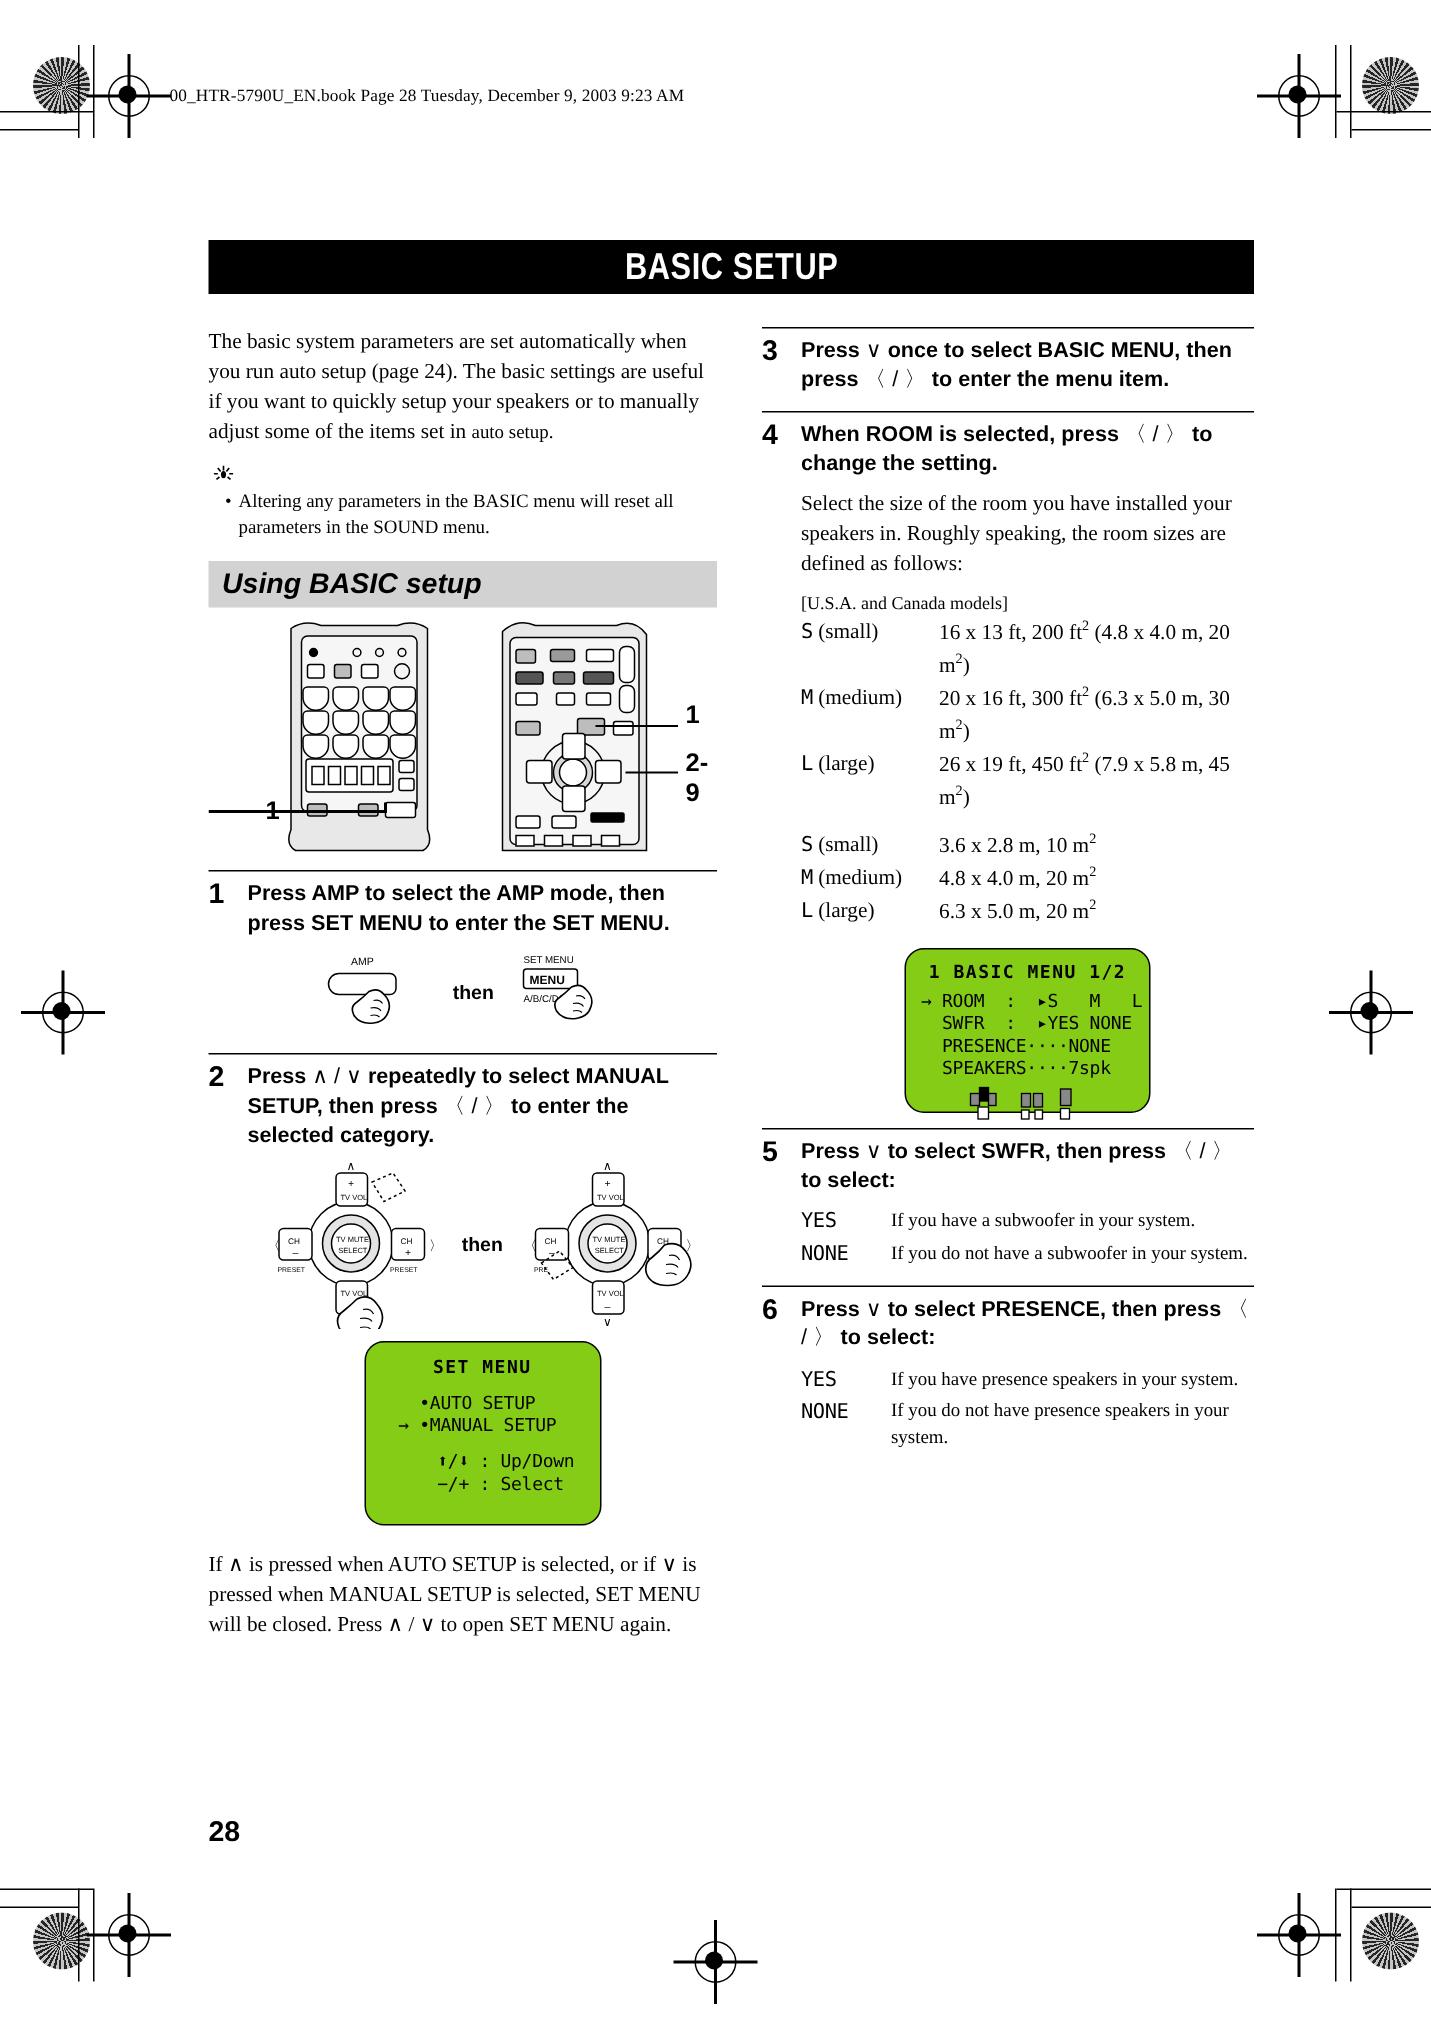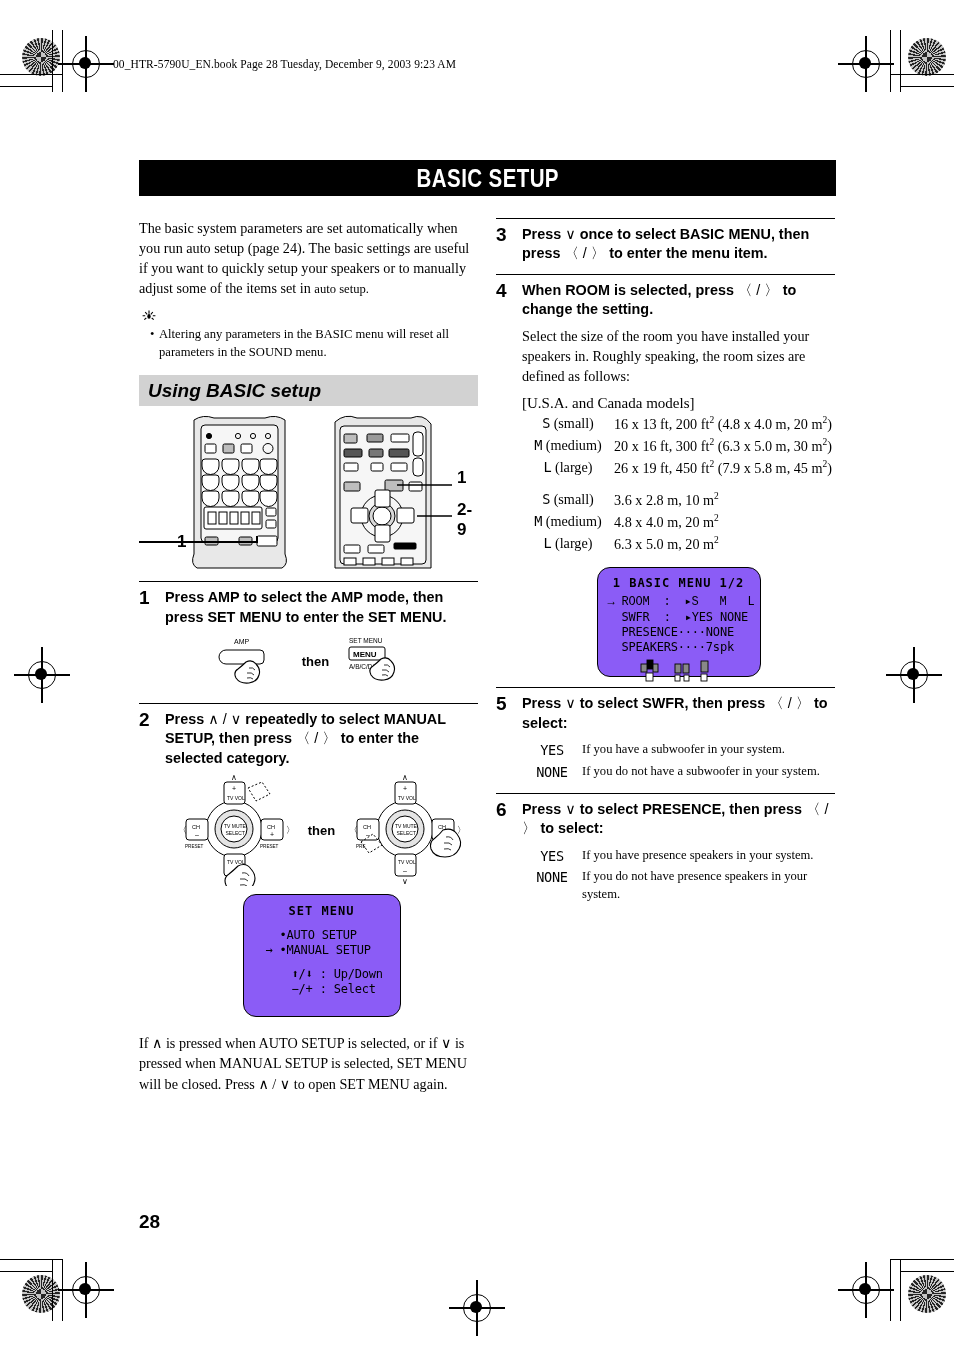--- a/index.html
+++ b/index.html
@@ -22,21 +22,21 @@
   
   .headerline{position:absolute;left:113px;top:58px;font-size:11.5px;font-family:"Liberation Serif",serif;letter-spacing:.1px;white-space:nowrap;}
 
   
   .page{position:absolute;left:139px;top:160px;width:697px;}
 
   .titlebar{background:#000;color:#fff;height:36px;display:flex;align-items:center;justify-content:center;}
   .titlebar span{font-family:"Liberation Sans",sans-serif;font-weight:bold;font-size:25px;letter-spacing:.5px;
      transform:scaleX(.82);transform-origin:center;}
 
-  .cols{display:flex;gap:18px;margin-top:22px;}
+  .cols{display:flex;gap:30px;margin-top:22px;}
   .col{width:339px;position:relative;}
 
   p.body{font-size:14.2px;line-height:1.42;margin:0 0 9px 0;text-align:left;}
   .small-inline{font-size:12.6px;}
 
   .tipicon{font-size:13px;line-height:1;margin:6px 0 2px 0;letter-spacing:-1px;}
   ul.tips{margin:0;padding-left:11px;list-style:none;}
   ul.tips li{font-size:12.6px;line-height:1.38;margin-bottom:3px;position:relative;padding-left:9px;text-indent:0;}
   ul.tips li:before{content:"\2022";position:absolute;left:0;top:0;}
 
@@ -50,31 +50,31 @@
   .step-num{font-family:"Liberation Sans",sans-serif;font-weight:bold;font-size:19px;line-height:1.1;width:17px;flex:none;}
   .step-title{font-family:"Liberation Sans",sans-serif;font-weight:bold;font-size:14.4px;line-height:1.35;}
   .step-body{margin-left:26px;}
   .step-body p{font-size:14.2px;line-height:1.42;margin:6px 0 7px 0;}
 
   .arrw{font-family:"Liberation Sans",sans-serif;font-weight:normal;}
 
   
   .deflist{margin:7px 0 10px 0;}
   .defrow{display:flex;font-size:14.2px;line-height:1.5;}
-  .defkey{width:92px;flex:none;text-align:center;}
+  .defkey{width:92px;flex:none;}
   .defkey .osd{font-family:"DejaVu Sans Mono",monospace;font-size:13.6px;letter-spacing:-.3px;}
   .defval{flex:1;}
-  .bracket{font-size:15px;margin:9px 0 1px 0;font-family:Liberation Serif, serif;}
+  .bracket{font-size:12px;margin:9px 0 1px 0;font-family:Liberation Serif, serif;}
   sup{font-size:9.5px;vertical-align:super;}
 
   .deflist.narrowkey .defkey{width:60px;}
   .deflist.narrowkey .defval{font-size:12.6px;line-height:1.45;}
 
   
-  .osdbox{border:1.6px solid #000;border-radius:13px;background:#8b5cf6;position:relative;}
+  .osdbox{border:1.6px solid #000;border-radius:13px;background:#84cc16;position:relative;}
   .osd-txt{font-family:"DejaVu Sans Mono",monospace;font-size:12px;line-height:1.25;letter-spacing:-.2px;white-space:pre;}
   .osd-title{text-align:center;font-family:"DejaVu Sans Mono",monospace;font-weight:bold;letter-spacing:1px;}
 
   
   .remotes{position:relative;height:165px;margin:6px 0 4px 0;}
   .callout{position:absolute;font-family:"Liberation Sans",sans-serif;font-weight:bold;font-size:17px;}
 
   .thenlbl{font-family:"Liberation Sans",sans-serif;font-weight:bold;font-size:13px;}
 
   .pagenum{position:absolute;left:139px;top:1211px;font-family:"Liberation Sans",sans-serif;font-weight:bold;font-size:19px;}
@@ -421,21 +421,21 @@
             </div>
             <div class="defrow">
               <div class="defkey"><span class="osd">L</span><span> (large)</span></div>
               <div class="defval"><span>6.3 x 5.0 m, 20 m</span><sup>2</sup></div>
             </div>
           </div>
 
           <div style="display:flex;justify-content:center;margin-top:12px;">
             <div class="osdbox" style="width:162px;height:100px;padding:8px 0 0 0;">
               <div class="osd-title osd-txt" style="margin-bottom:4px;">1 BASIC MENU 1/2</div>
-              <div class="osd-txt" style="padding-left:10px;font-family:Liberation Mono, monospace;">→ ROOM  :  ▸S   M   L</div>
+              <div class="osd-txt" style="padding-left:10px;">→ ROOM  :  ▸S   M   L</div>
               <div class="osd-txt" style="padding-left:10px;">  SWFR  :  ▸YES NONE</div>
               <div class="osd-txt" style="padding-left:10px;">  PRESENCE····NONE</div>
               <div class="osd-txt" style="padding-left:10px;">  SPEAKERS····7spk</div>
               <svg width="100" height="28" viewBox="0 0 100 28" style="display:block;margin:3px auto 0;">
                 <g stroke="#000" fill="none" stroke-width=".9">
                   <rect x="18" y="2" width="6" height="9" fill="#000"></rect>
                   <rect x="12" y="6" width="6" height="8" fill="#888"></rect>
                   <rect x="24" y="6" width="5" height="8" fill="#888"></rect>
                   <rect x="17" y="15" width="7" height="8" fill="#fff"></rect>
                   <rect x="46" y="6" width="6" height="9" fill="#888"></rect>

